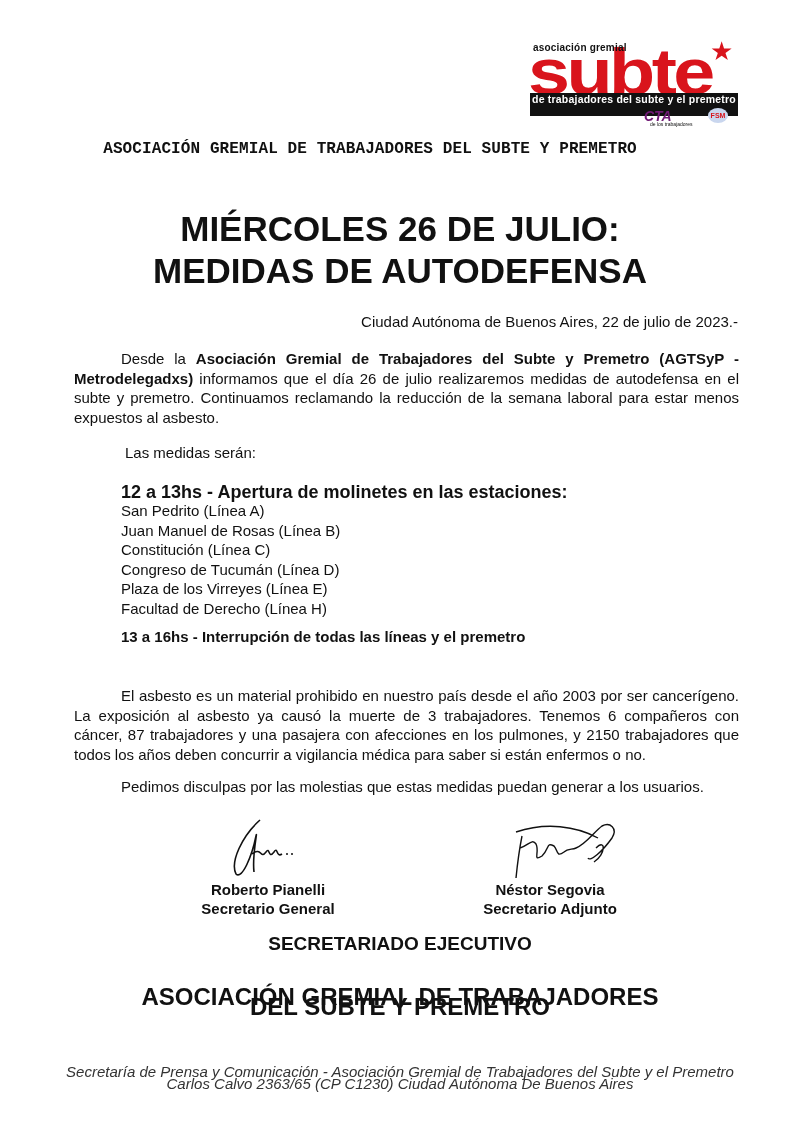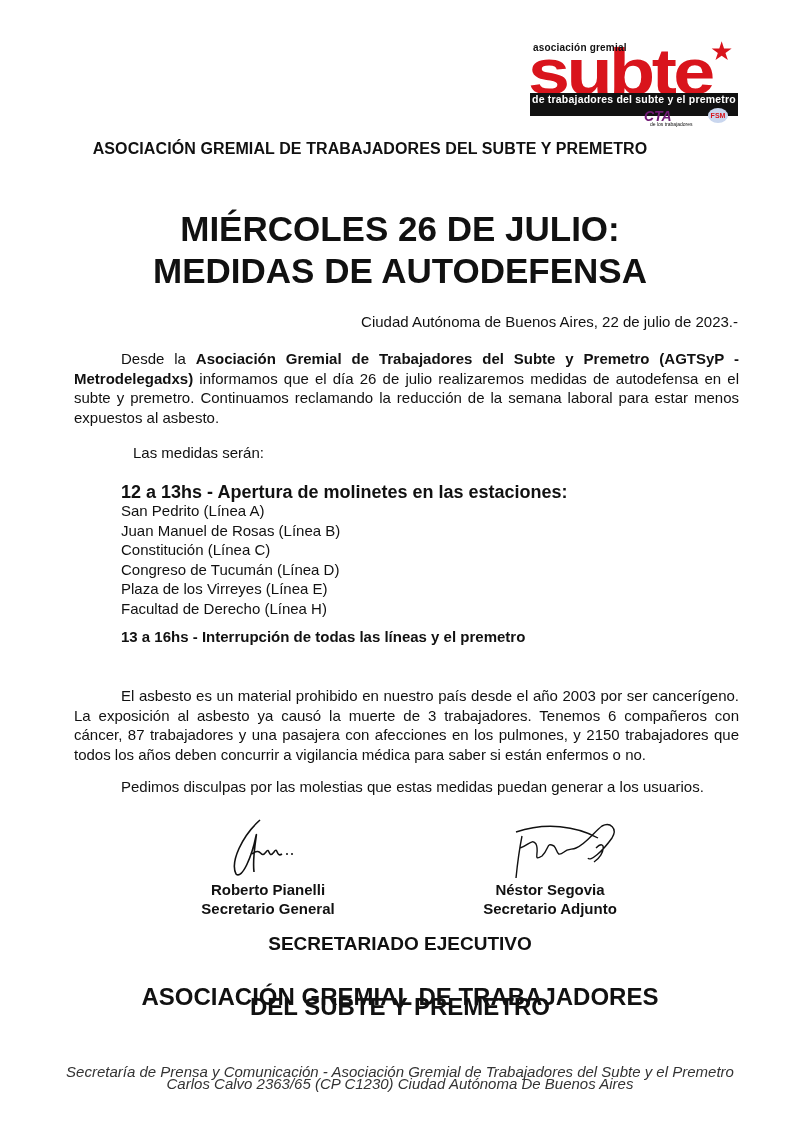--- a/index.html
+++ b/index.html
@@ -10,31 +10,31 @@
   
   .logo { left: 528px; top: 38px; width: 212px; height: 84px; }
   .logo-small { position: absolute; left: 5px; top: 4px; font-size: 10px; font-weight: bold; color: #111; letter-spacing: 0.2px; }
   .logo-big { position: absolute; left: 0px; top: 2px; font-size: 64px; font-weight: bold; color: #d9141c; letter-spacing: -3px; line-height: 64px; transform: scaleX(1.18); transform-origin: left top; }
   .logo-star { position: absolute; left: 182px; top: 0px; color: #d9141c; font-size: 26px; line-height: 26px; }
   .logo-bar { position: absolute; left: 2px; top: 55px; width: 208px; height: 23px; background: #111; color: #fff; font-size: 10.5px; font-weight: bold; line-height: 13px; text-align: center; letter-spacing: 0.2px; }
   .logo-cta { position: absolute; left: 116px; top: 71px; font-size: 14px; font-weight: bold; font-style: italic; color: #701a75; line-height: 14px; }
   .logo-cta-sub { position: absolute; left: 122px; top: 83px; font-size: 5px; color: #111; }
   .logo-fsm { position: absolute; left: 180px; top: 70px; width: 20px; height: 15px; border-radius: 50%; background: #c9d6ee; color: #d9141c; font-size: 7px; font-weight: bold; text-align: center; line-height: 15px; }
 
-  .org-header { left: 0; width: 740px; top: 140px; text-align: center; font-size: 16px; font-weight: bold; letter-spacing: 0.1px; }
+  .org-header { left: 0; width: 740px; top: 140px; text-align: center; font-size: 16px; font-weight: bold; letter-spacing: 0.1px; font-family: Liberation Mono, monospace; }
   .title { left: 0; width: 800px; text-align: center; font-size: 35px; font-weight: bold; line-height: 42px; }
   .title1 { top: 208px; }
   .title2 { top: 250px; }
 
   .dateline { right: 62px; top: 313px; font-size: 15px; }
 
   .para { left: 74px; width: 665px; font-size: 15px; line-height: 19.5px; text-align: justify; }
   .indent { text-indent: 47px; }
   .p1 { top: 349px; }
-  .medidas-label { left: 133px; top: 444px; font-size: 15px; }
+  .medidas-label { left: 125px; top: 444px; font-size: 15px; }
   .block1-title { left: 121px; top: 482px; font-size: 18px; font-weight: bold; }
   .stations { left: 121px; top: 501px; font-size: 15px; line-height: 19.5px; }
   .block2-title { left: 121px; top: 628px; font-size: 15px; font-weight: bold; }
   .p2 { top: 686px; }
   .p3 { top: 777px; }
 
   .sig { text-align: center; font-size: 15px; font-weight: bold; line-height: 19px; }
   .sig1 { left: 190px; width: 156px; top: 880px; }
   .sig2 { left: 466px; width: 168px; top: 880px; }
   .sig-svg1 { left: 222px; top: 816px; width: 90px; height: 66px; }

